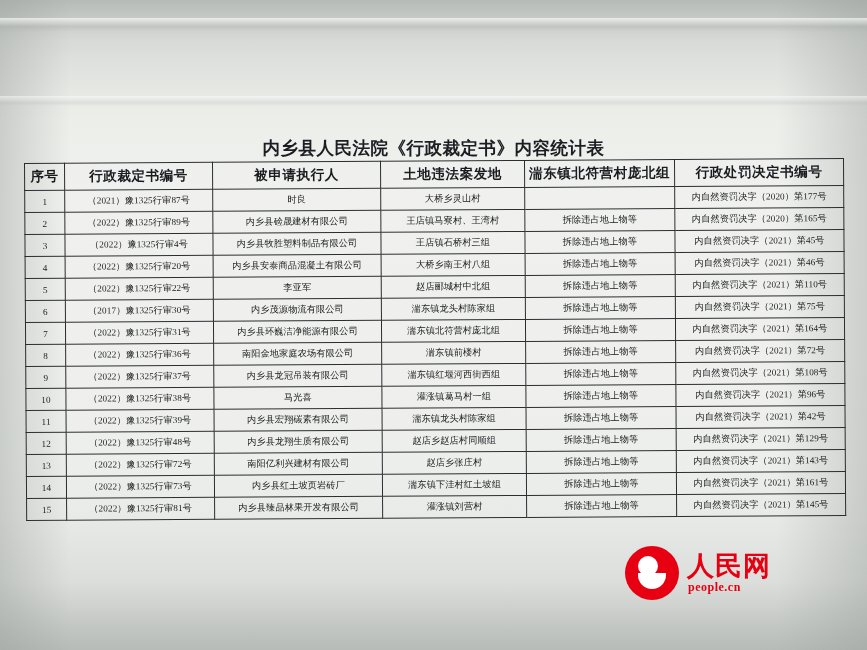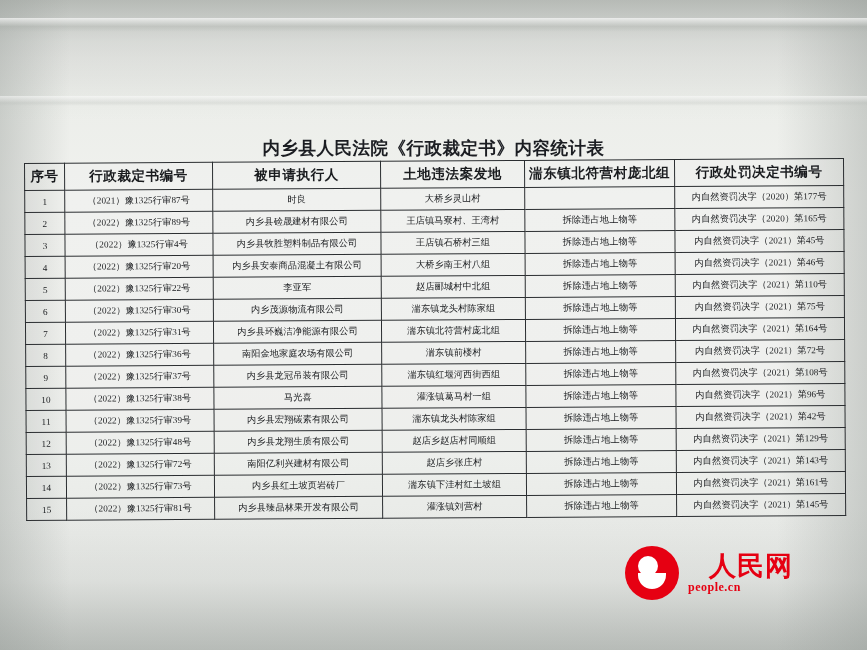--- a/index.html
+++ b/index.html
@@ -146,21 +146,20 @@
   }
   .logo-text {
     position: absolute;
     left: 62px;
     top: 4px;
     color: #e60012;
     font-size: 27px;
     font-weight: bold;
     letter-spacing: 1px;
     font-family: "Liberation Serif", "DejaVu Serif", serif;
-    margin-left: 22px;
   }
   .logo-sub {
     position: absolute;
     left: 63px;
     top: 36px;
     color: #e60012;
     font-size: 12px;
     font-weight: bold;
     letter-spacing: 0.5px;
     font-family: Liberation Serif, serif;
@@ -236,21 +235,21 @@
         <tr>
           <td class="c-seq">5</td>
           <td>（2022）豫1325行审22号</td>
           <td>李亚军</td>
           <td>赵店郦城村中北组</td>
           <td>拆除违占地上物等</td>
           <td>内自然资罚决字（2021）第110号</td>
         </tr>
         <tr>
           <td class="c-seq">6</td>
-          <td>（2022）豫1325行审30号</td>
+          <td>（2017）豫1325行审30号</td>
           <td>内乡茂源物流有限公司</td>
           <td>湍东镇龙头村陈家组</td>
           <td>拆除违占地上物等</td>
           <td>内自然资罚决字（2021）第75号</td>
         </tr>
         <tr>
           <td class="c-seq">7</td>
           <td>（2022）豫1325行审31号</td>
           <td>内乡县环巍洁净能源有限公司</td>
           <td>湍东镇北符营村庞北组</td>

